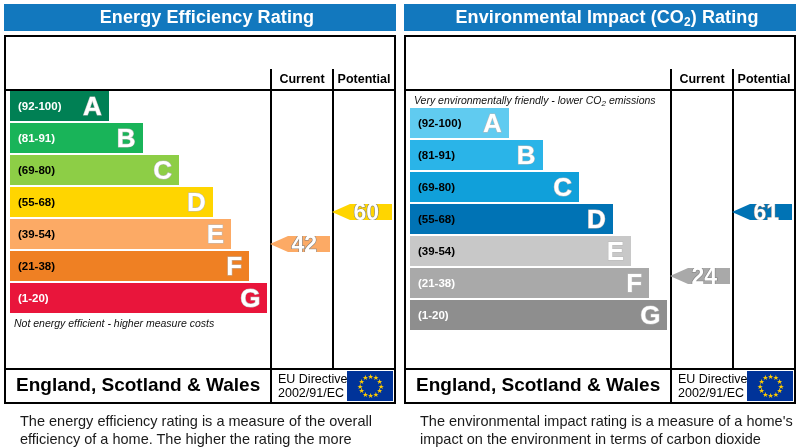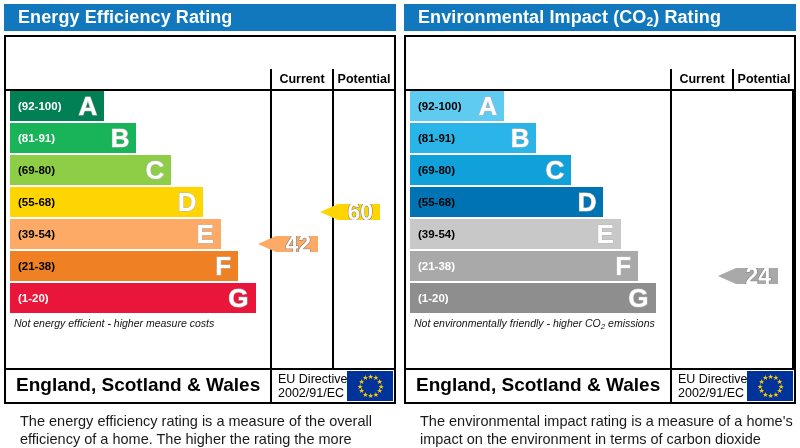--- a/index.html
+++ b/index.html
@@ -9,21 +9,21 @@
     font-family:"Liberation Sans", sans-serif;
     overflow:hidden;
   }
   .page{width:800px;height:448px;display:flex;}
   .panel{width:400px;height:448px;box-sizing:border-box;padding:4px 4px 0 4px;position:relative;}
 
   
   .banner{
     height:27px;background:#1278be;color:#ffffff;
     font-size:18px;font-weight:bold;line-height:27px;
-    padding-left:14px;box-sizing:border-box;letter-spacing:.1px;
+    padding-left:14px;box-sizing:border-box;letter-spacing:.1px;text-align:center;
   }
   .banner sub{font-size:12px;vertical-align:-3px;}
 
   
   .frame{
     margin-top:4px;
     border:2px solid #000;
     box-sizing:border-box;
     width:392px;
     background:#fff;
@@ -38,42 +38,42 @@
   .bars-col{flex:0 0 266px;border-right:2px solid #000;box-sizing:border-box;position:relative;}
   .ind-col{flex:1;border-right:2px solid #000;box-sizing:border-box;position:relative;}
   .ind-col.last{border-right:none;}
 
   .note{
     font-size:10.5px;font-style:italic;color:#111;
     padding:3px 0 0 8px;height:17px;box-sizing:border-box;white-space:nowrap;
   }
   .note sub{font-size:8px;vertical-align:-2px;}
 
-  .bars{padding:0 12px 0 4px;}
+  .bars{padding:0 0 0 4px;}
   .bar{
     height:30px;margin-bottom:2px;position:relative;box-sizing:border-box;
     display:flex;align-items:center;
   }
   .bar .range{
     font-size:11.5px;font-weight:bold;padding-left:8px;white-space:nowrap;
   }
   .bar .letter{
     position:absolute;right:7px;top:50%;transform:translateY(-50%);
     font-size:26px;font-weight:bold;line-height:1;
     color:#ffffff;
     -webkit-text-stroke:1.1px #b9b9b9;
     paint-order:stroke fill;
   }
 
   
   .arrow{
-    position:absolute;right:14px;
+    position:absolute;right:2px;
     height:16px;width:60px;
     display:flex;align-items:center;justify-content:flex-end;
-    box-sizing:border-box;padding-right:7px;
+    box-sizing:border-box;padding-right:13px;
     clip-path:polygon(18px 0, 100% 0, 100% 100%, 18px 100%, 0 50%);
     font-size:23px;font-weight:bold;color:#ffffff;
     -webkit-text-stroke:1.1px #7d7d7d;
     paint-order:stroke fill;
   }
 
   
   .footer{
     display:flex;height:34px;border-top:2px solid #000;box-sizing:border-box;align-items:stretch;
   }
@@ -179,20 +179,21 @@
     <div class="panel">
       <div class="banner">Environmental Impact (CO<sub>2</sub>) Rating</div>
       <div class="frame">
         <div class="hdr">
           <div class="spacer"></div>
           <div class="col">Current</div>
           <div class="col last">Potential</div>
         </div>
         <div class="body">
           <div class="bars-col">
+            <div class="note">Very environmentally friendly - lower CO<sub>2</sub> emissions</div>
             <div class="bars">
               <div class="bar" style="background: rgb(96, 203, 240); width: 38%;">
                 <span class="range" style="color: rgb(0, 0, 0);">(92-100)</span>
                 <span class="letter">A</span>
               </div>
               <div class="bar" style="background: rgb(42, 180, 232); width: 51%;">
                 <span class="range" style="color: rgb(0, 0, 0);">(81-91)</span>
                 <span class="letter">B</span>
               </div>
               <div class="bar" style="background: rgb(16, 160, 218); width: 65%;">
@@ -209,24 +210,26 @@
               </div>
               <div class="bar" style="background: rgb(169, 169, 169); width: 92%;">
                 <span class="range" style="color: rgb(255, 255, 255);">(21-38)</span>
                 <span class="letter">F</span>
               </div>
               <div class="bar" style="background: rgb(142, 142, 142); width: 99%;">
                 <span class="range" style="color: rgb(255, 255, 255);">(1-20)</span>
                 <span class="letter">G</span>
               </div>
             </div>
-            <div class="note" style="padding-top: 2px;">Not environmentally friendly - higher CO<sub>2</sub> emissions</div>
           </div>
           <div class="ind-col">
             <div class="arrow" style="background: rgb(169, 169, 169); top: 177px;">24</div>
+          </div>
+          <div class="ind-col last">
+            <div class="arrow" style="background: rgb(0, 115, 181); top: 113px;">61</div>
           </div>
         </div>
         <div class="footer">
           <div class="country">England, Scotland &amp; Wales</div>
           <div class="directive">
             <div class="dtext"><span>EU Directive</span><br><span>2002/91/EC</span></div>
             <div class="euflag">
               <span class="star" style="left: 20px; top: 2px; width: 7px; height: 7px; font-size: 7px; line-height: 7px; color: rgb(255, 204, 0);">★</span>
               <span class="star" style="left: 25.25px; top: 3.27276px; width: 7px; height: 7px; font-size: 7px; line-height: 7px; color: rgb(255, 204, 0);">★</span>
               <span class="star" style="left: 29.0933px; top: 6.75px; width: 7px; height: 7px; font-size: 7px; line-height: 7px; color: rgb(255, 204, 0);">★</span>

